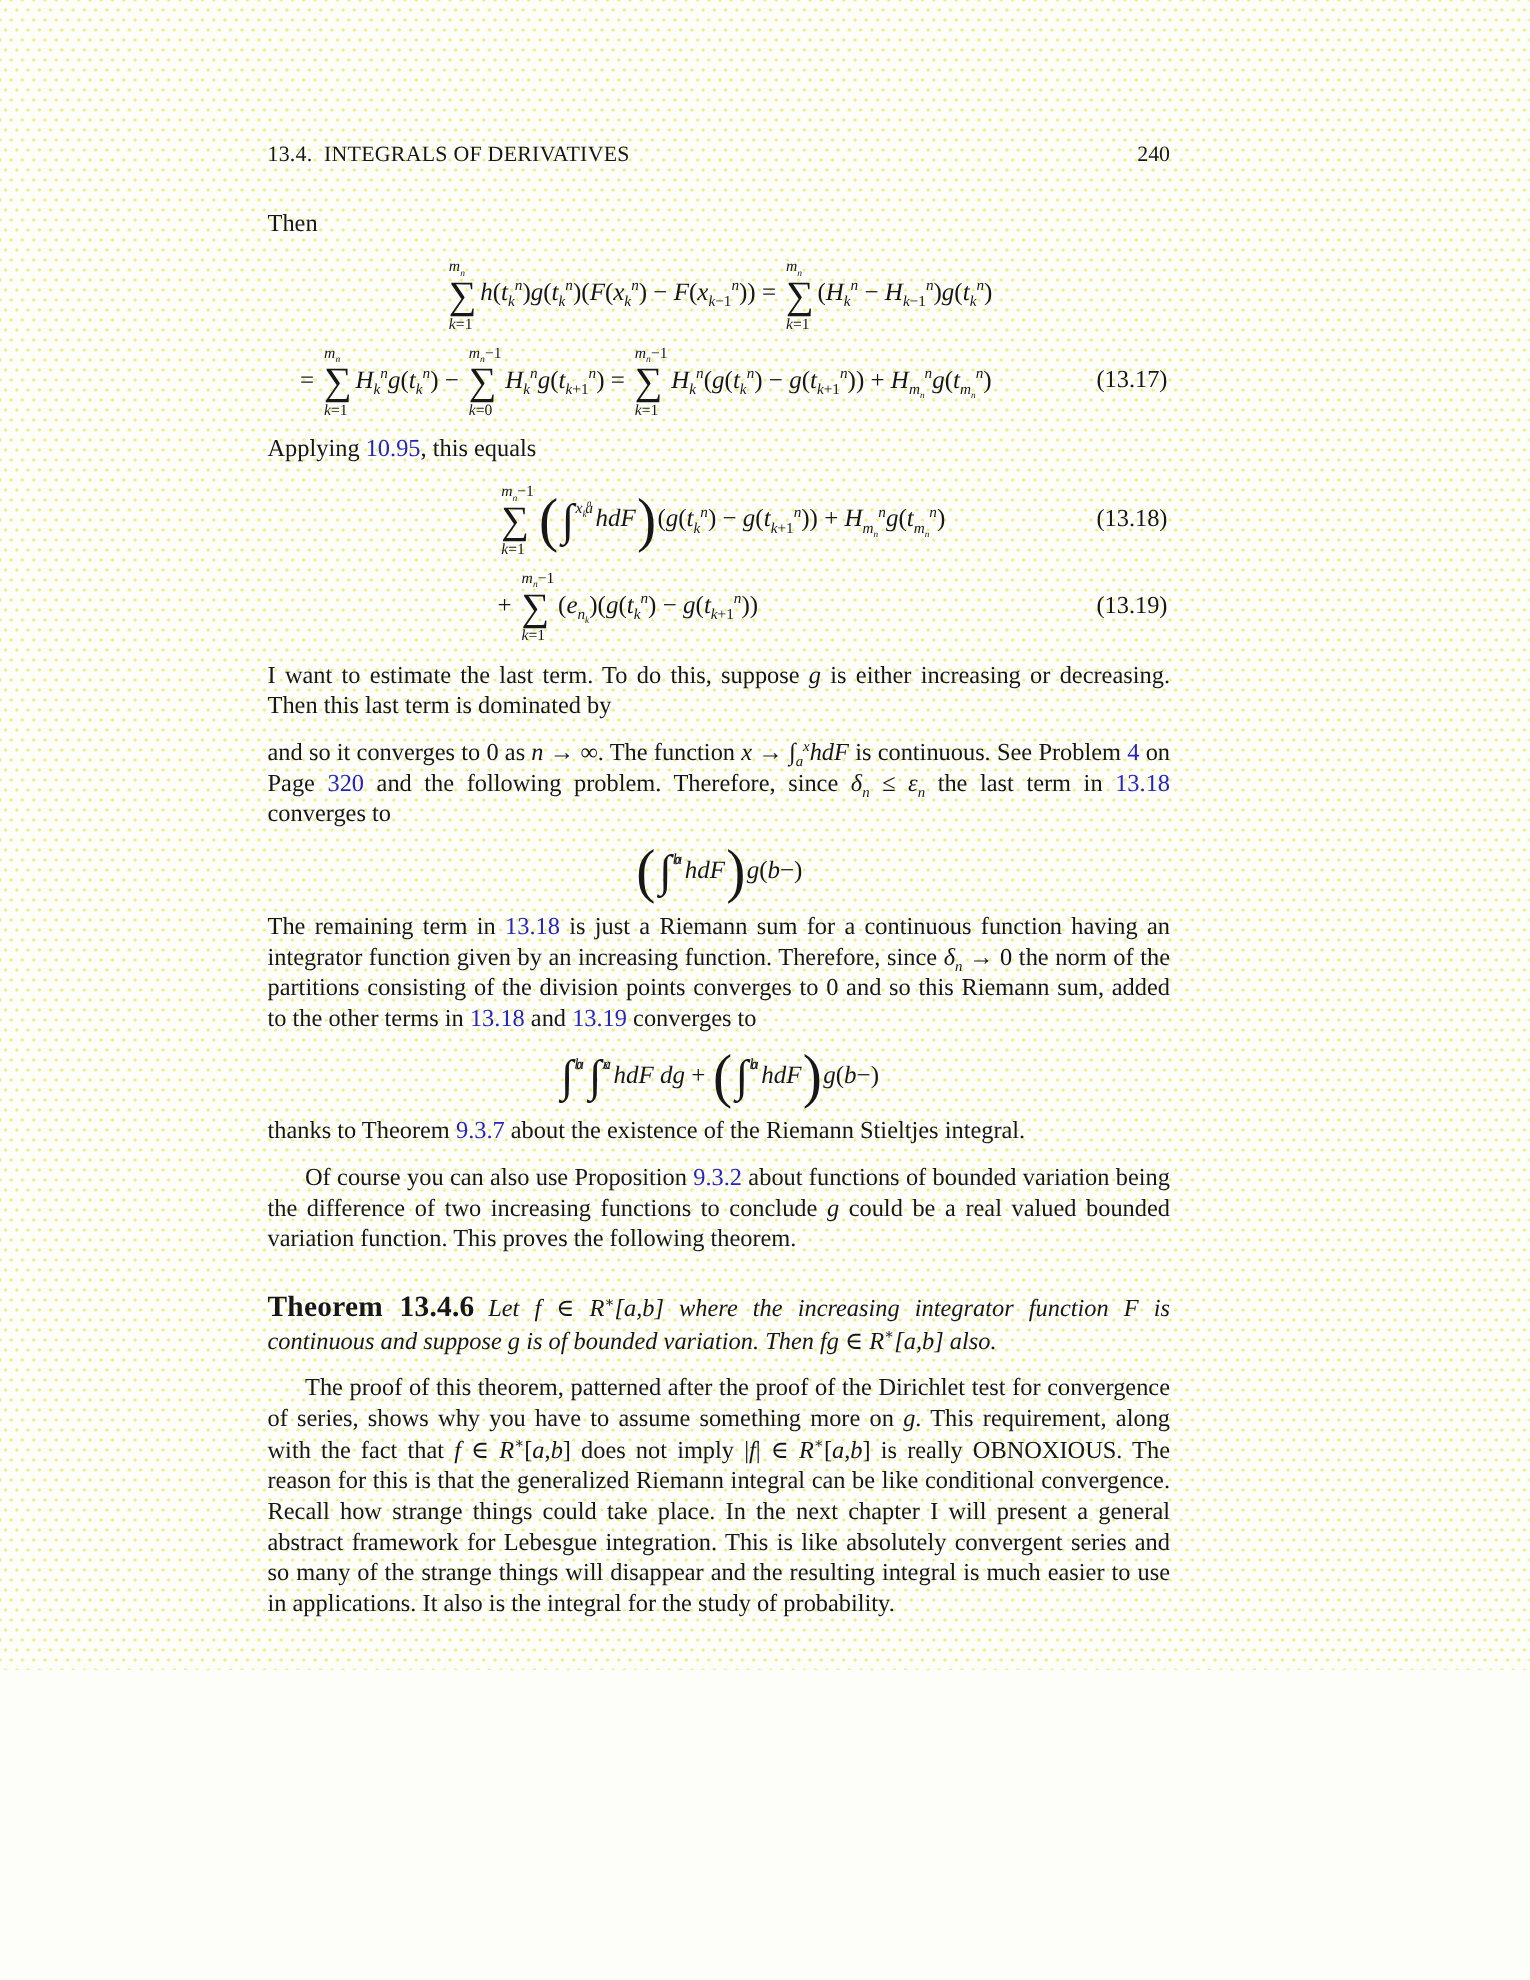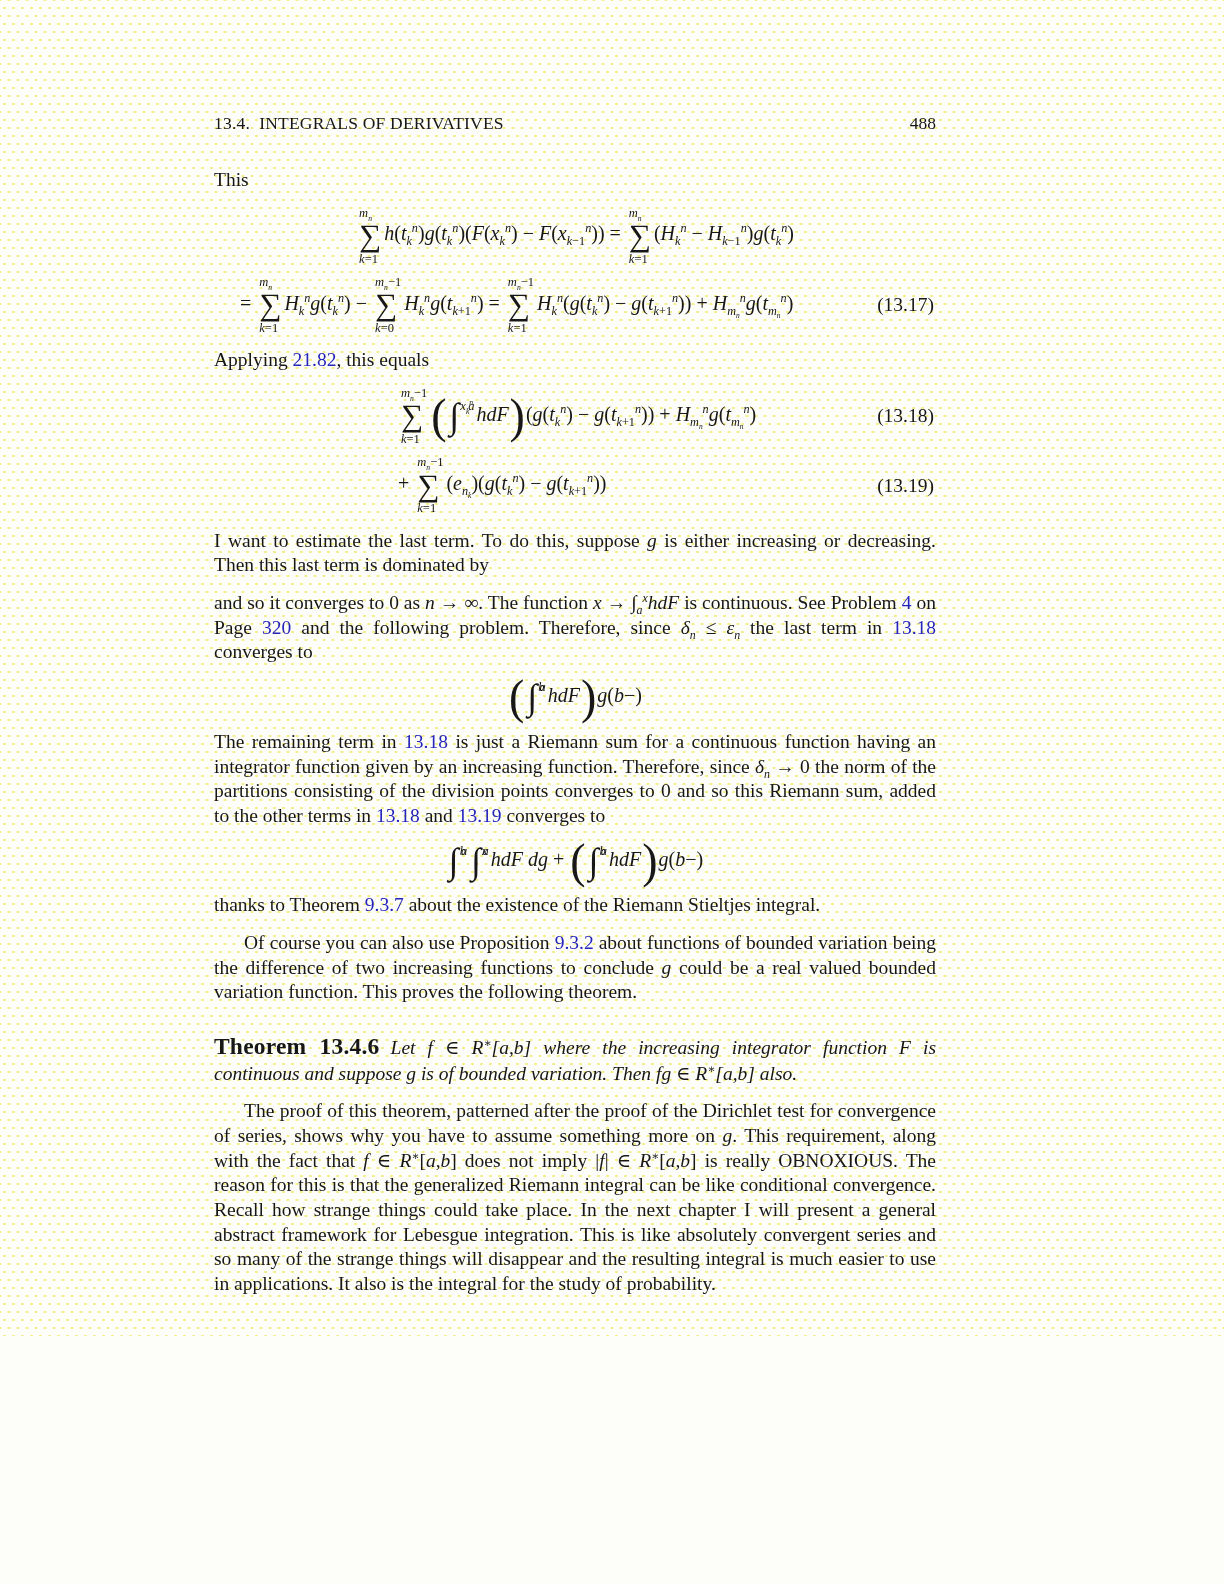--- a/index.html
+++ b/index.html
@@ -44,24 +44,24 @@
   .thmtitle{font-style:normal;font-weight:700;font-size:23.5px;margin-right:11px;letter-spacing:0.2px;}
   .inmath{white-space:nowrap;}
 </style>
 </head>
 <body>
 
 <div class="page">
   <div class="inner">
     <div class="header">
       <span class="section-heading">13.4.  INTEGRALS OF DERIVATIVES</span>
-      <span class="page-number">488</span>
+      <span class="page-number">240</span>
     </div>
     <div class="bodycol">
-        <p class="para">This</p>
+        <p class="para">Then</p>
         <div class="display">
           <div class="eqrow center"><span class="math"><span class="sumop">
                 <span class="slim"><span class="mi">m</span><sub><span class="mi">n</span></sub></span>
                 <span class="sgl">∑</span>
                 <span class="slim"><span class="mi">k</span><span>=1</span></span>
               </span><span class="mi">h</span><span>(</span><span class="mi">t</span><sub><span class="mi">k</span></sub><sup><span class="mi">n</span></sup><span>)</span><span class="mi">g</span><span>(</span><span class="mi">t</span><sub><span class="mi">k</span></sub><sup><span class="mi">n</span></sup><span>)(</span><span class="mi">F</span><span>(</span><span class="mi">x</span><sub><span class="mi">k</span></sub><sup><span class="mi">n</span></sup><span>) − </span><span class="mi">F</span><span>(</span><span class="mi">x</span><sub><span class="mi">k</span><span>−1</span></sub><sup><span class="mi">n</span></sup><span>)) = </span><span class="sumop">
                 <span class="slim"><span class="mi">m</span><sub><span class="mi">n</span></sub></span>
                 <span class="sgl">∑</span>
                 <span class="slim"><span class="mi">k</span><span>=1</span></span>
               </span><span>(</span><span class="mi">H</span><sub><span class="mi">k</span></sub><sup><span class="mi">n</span></sup><span> − </span><span class="mi">H</span><sub><span class="mi">k</span><span>−1</span></sub><sup><span class="mi">n</span></sup><span>)</span><span class="mi">g</span><span>(</span><span class="mi">t</span><sub><span class="mi">k</span></sub><sup><span class="mi">n</span></sup><span>)</span></span></div>
@@ -72,21 +72,21 @@
               </span><span class="mi">H</span><sub><span class="mi">k</span></sub><sup><span class="mi">n</span></sup><span class="mi">g</span><span>(</span><span class="mi">t</span><sub><span class="mi">k</span></sub><sup><span class="mi">n</span></sup><span>) − </span><span class="sumop">
                 <span class="slim"><span class="mi">m</span><sub><span class="mi">n</span></sub><span>−1</span></span>
                 <span class="sgl">∑</span>
                 <span class="slim"><span class="mi">k</span><span>=0</span></span>
               </span><span class="mi">H</span><sub><span class="mi">k</span></sub><sup><span class="mi">n</span></sup><span class="mi">g</span><span>(</span><span class="mi">t</span><sub><span class="mi">k</span><span>+1</span></sub><sup><span class="mi">n</span></sup><span>) = </span><span class="sumop">
                 <span class="slim"><span class="mi">m</span><sub><span class="mi">n</span></sub><span>−1</span></span>
                 <span class="sgl">∑</span>
                 <span class="slim"><span class="mi">k</span><span>=1</span></span>
               </span><span class="mi">H</span><sub><span class="mi">k</span></sub><sup><span class="mi">n</span></sup><span>(</span><span class="mi">g</span><span>(</span><span class="mi">t</span><sub><span class="mi">k</span></sub><sup><span class="mi">n</span></sup><span>) − </span><span class="mi">g</span><span>(</span><span class="mi">t</span><sub><span class="mi">k</span><span>+1</span></sub><sup><span class="mi">n</span></sup><span>)) + </span><span class="mi">H</span><sub><span class="mi">m</span><sub><span class="mi">n</span></sub></sub><sup><span class="mi">n</span></sup><span class="mi">g</span><span>(</span><span class="mi">t</span><sub><span class="mi">m</span><sub><span class="mi">n</span></sub></sub><sup><span class="mi">n</span></sup><span>)</span></span><span class="tag">(13.17)</span></div>
         </div>
-        <p class="para">Applying <span class="link">21.82</span>, this equals</p>
+        <p class="para">Applying <span class="link">10.95</span>, this equals</p>
         <div class="display">
           <div class="eqrow left2"><span class="math"><span class="sumop">
                 <span class="slim"><span class="mi">m</span><sub><span class="mi">n</span></sub><span>−1</span></span>
                 <span class="sgl">∑</span>
                 <span class="slim"><span class="mi">k</span><span>=1</span></span>
               </span><span class="bigp">(</span><span class="intop">
                 <span class="igl">∫</span>
                 <span class="ilims">
                   <span class="iu"><span class="mi">x</span><sub><span class="mi">k</span></sub><sup><span class="mi">n</span></sup></span>
                   <span class="ilo"><span class="mi">a</span></span>

